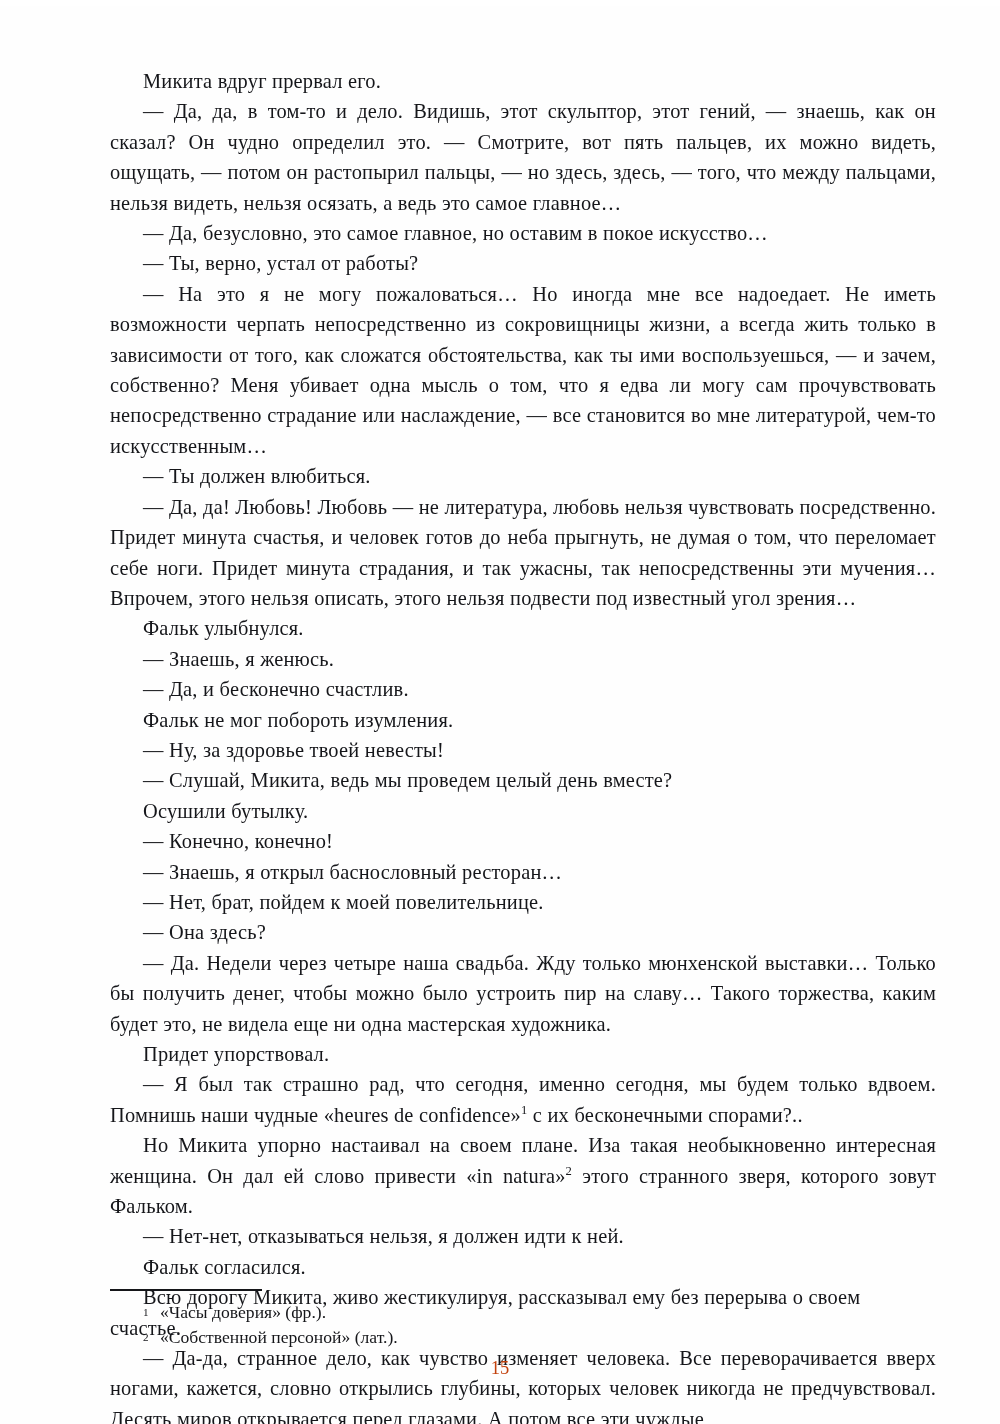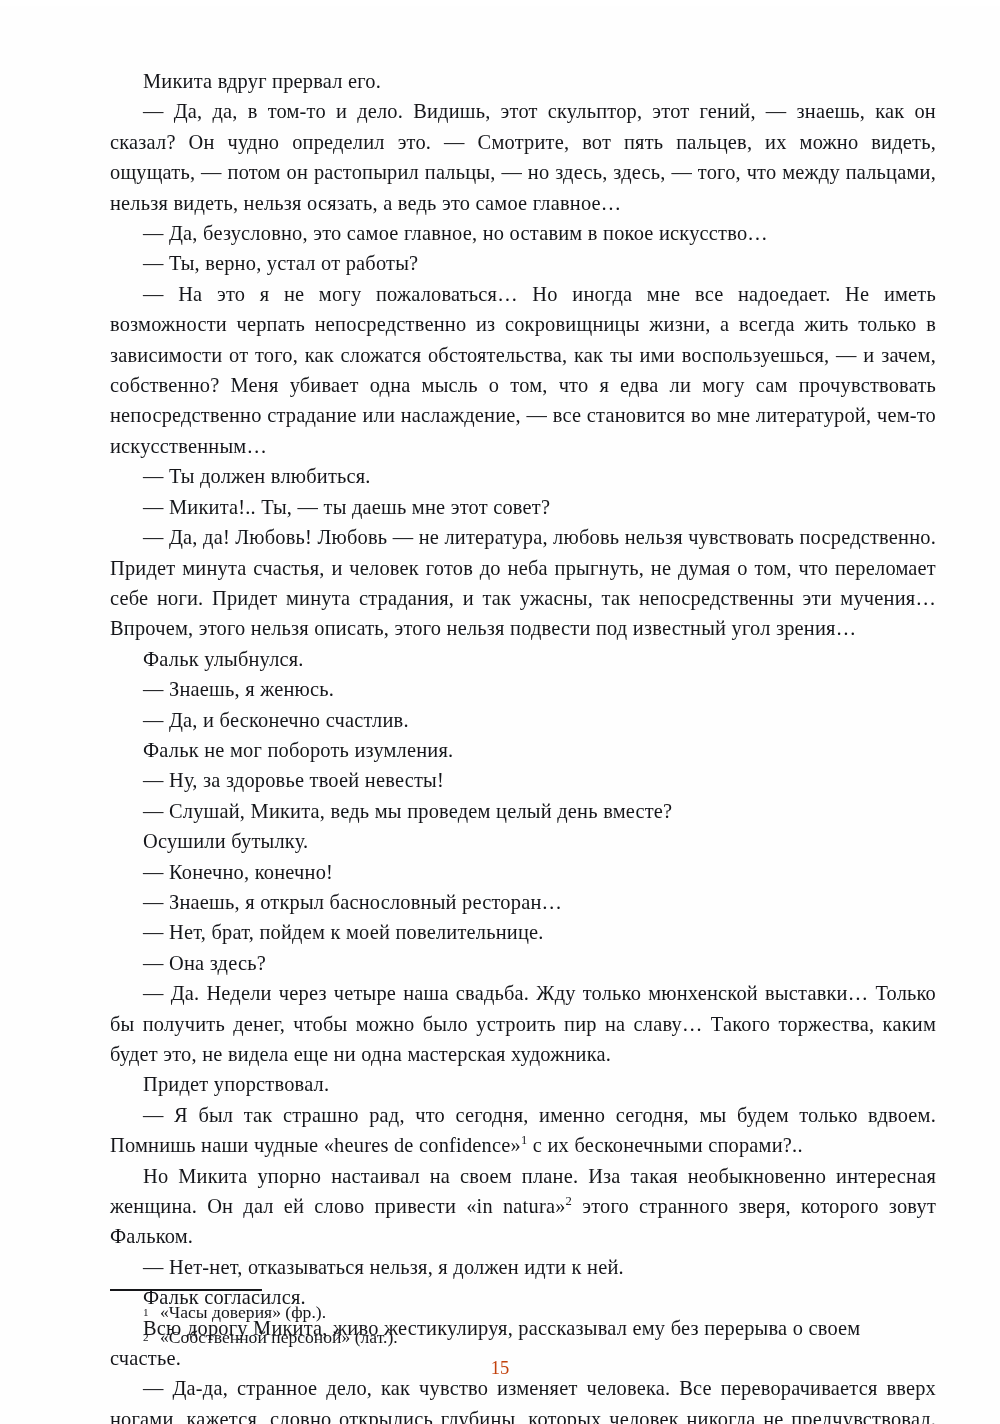--- a/index.html
+++ b/index.html
@@ -109,21 +109,20 @@
 <div class="page">
 
   <div class="textblock">
 
     <p class="para short">Микита вдруг прервал его.</p>
     <p class="para">— Да, да, в том-то и дело. Видишь, этот скульптор, этот гений, — знаешь, как он сказал? Он чудно определил это. — Смотрите, вот пять пальцев, их можно видеть, ощущать, — потом он растопырил пальцы, — но здесь, здесь, — того, что между пальцами, нельзя видеть, нельзя осязать, а ведь это самое главное…</p>
     <p class="para short">— Да, безусловно, это самое главное, но оставим в покое искусство…</p>
     <p class="para short">— Ты, верно, устал от работы?</p>
     <p class="para">— На это я не могу пожаловаться… Но иногда мне все надоедает. Не иметь возможности черпать непосредственно из сокровищницы жизни, а всегда жить только в зависимости от того, как сложатся обстоятельства, как ты ими воспользуешься, — и зачем, собственно? Меня убивает одна мысль о том, что я едва ли могу сам прочувствовать непосредственно страдание или наслаждение, — все становится во мне литературой, чем-то искусственным…</p>
     <p class="para short">— Ты должен влюбиться.</p>
-    <p class="para short">— Микита!.. Ты, — ты даешь мне этот совет?</p>
     <p class="para">— Да, да! Любовь! Любовь — не литература, любовь нельзя чувствовать посредственно. Придет минута счастья, и человек готов до неба прыгнуть, не думая о том, что переломает себе ноги. Придет минута страдания, и так ужасны, так непосредственны эти мучения… Впрочем, этого нельзя описать, этого нельзя подвести под известный угол зрения…</p>
     <p class="para short">Фальк улыбнулся.</p>
     <p class="para short">— Знаешь, я женюсь.</p>
     <p class="para short">— Да, и бесконечно счастлив.</p>
     <p class="para short">Фальк не мог побороть изумления.</p>
     <p class="para short">— Ну, за здоровье твоей невесты!</p>
     <p class="para short">— Слушай, Микита, ведь мы проведем целый день вместе?</p>
     <p class="para short">Осушили бутылку.</p>
     <p class="para short">— Конечно, конечно!</p>
     <p class="para short">— Знаешь, я открыл баснословный ресторан…</p>

